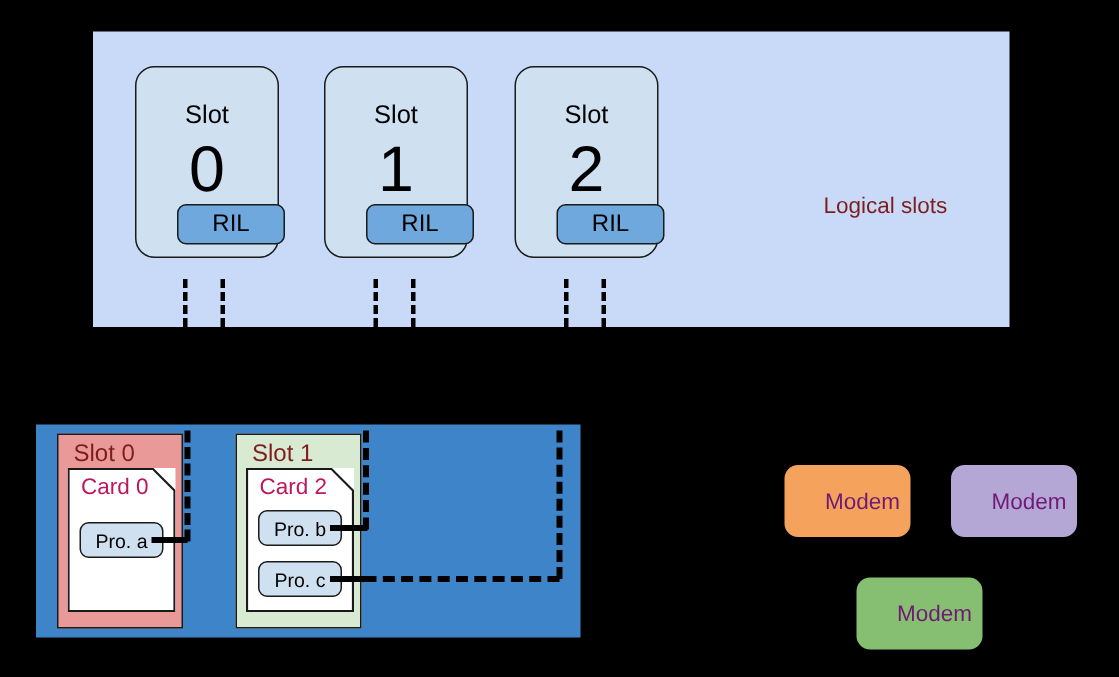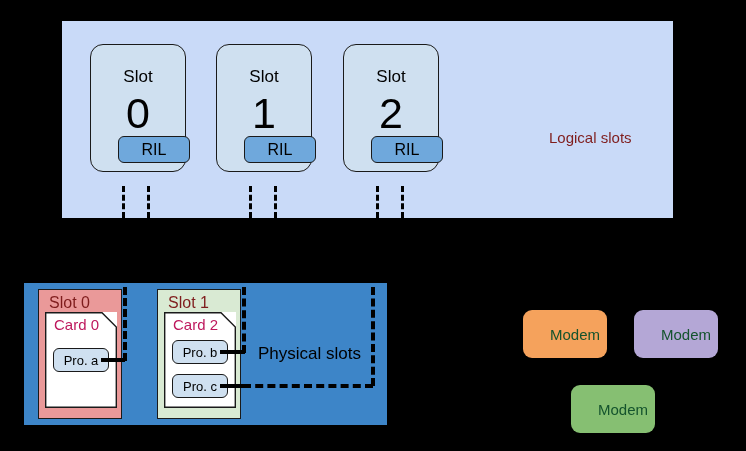--- a/index.html
+++ b/index.html
@@ -201,21 +201,21 @@
 
   
   .modem {
     position: absolute;
     border-radius: 9px;
     box-sizing: border-box;
     display: flex;
     align-items: center;
     justify-content: center;
     font-size: 15px;
-    color: #14532d;
+    color: #701a75;
     padding-left: 20px;
   }
   .modem-a { left: 523px; top: 310px; width: 84px; height: 48px; background: #f5a25c; }
   .modem-b { left: 634px; top: 310px; width: 84px; height: 48px; background: #b4a7d6; }
   .modem-c { left: 571px; top: 385px; width: 84px; height: 48px; background: #86bf72; }
 </style>
 </head>
 <body>
 
 <div id="canvas">
@@ -243,21 +243,20 @@
   </div>
 
   <div class="ril-drop" style="left:122px; top:186px; height:32px;"></div>
   <div class="ril-drop" style="left:147px; top:186px; height:32px;"></div>
   <div class="ril-drop" style="left:249px; top:186px; height:32px;"></div>
   <div class="ril-drop" style="left:274px; top:186px; height:32px;"></div>
   <div class="ril-drop" style="left:376px; top:186px; height:32px;"></div>
   <div class="ril-drop" style="left:401px; top:186px; height:32px;"></div>
 
   <div class="physical-panel"></div>
-  <div class="physical-label">Physical slots</div>
 
   <div class="pslot pslot-0">
     <div class="pslot-title">Slot 0</div>
   </div>
 
   <div class="sim-card card-0">
     <svg class="sim-shape" viewBox="0 0 72 96" preserveAspectRatio="none">
       <path d="M0.7,0.7 L57,0.7 L71.3,15 L71.3,95.3 L0.7,95.3 Z" fill="#ffffff" stroke="#1a1a1a" stroke-width="1.4"></path>
     </svg>
     <div class="sim-title">Card 0</div>

